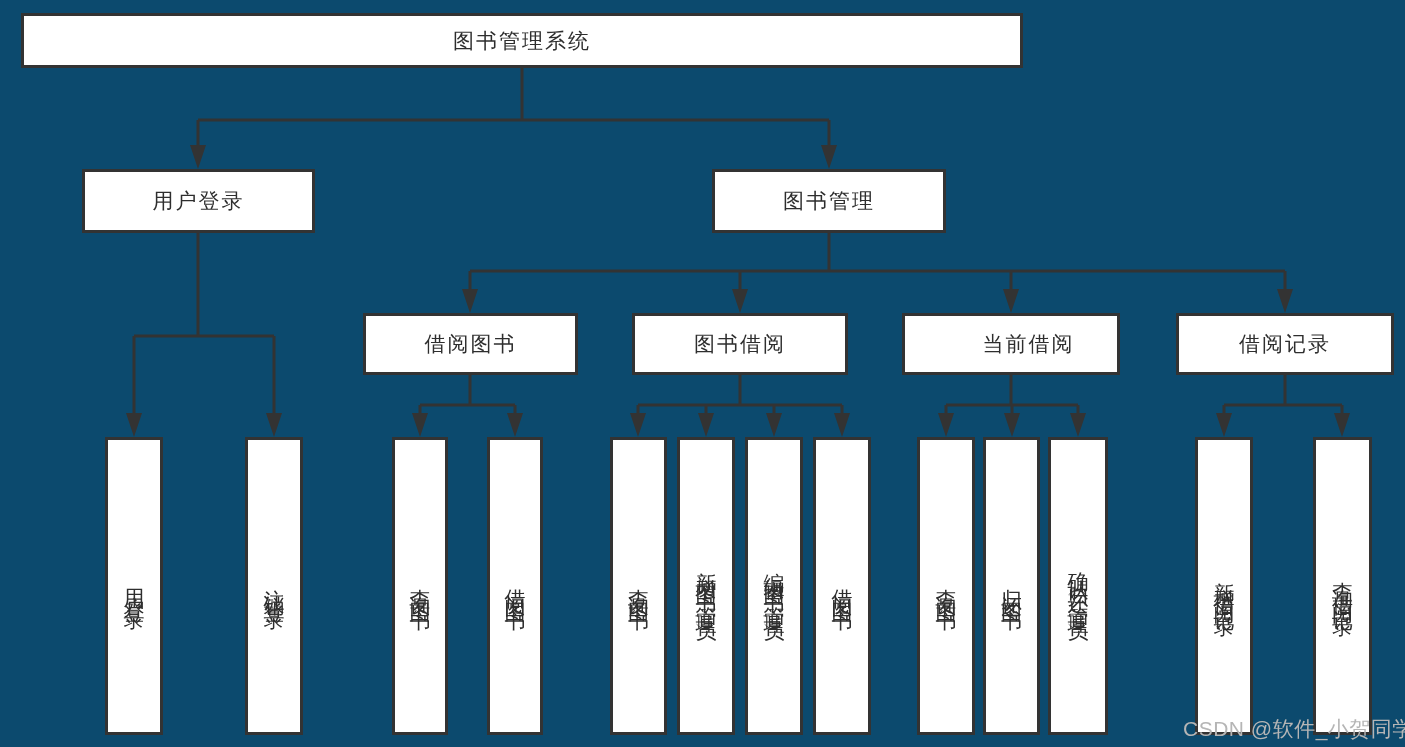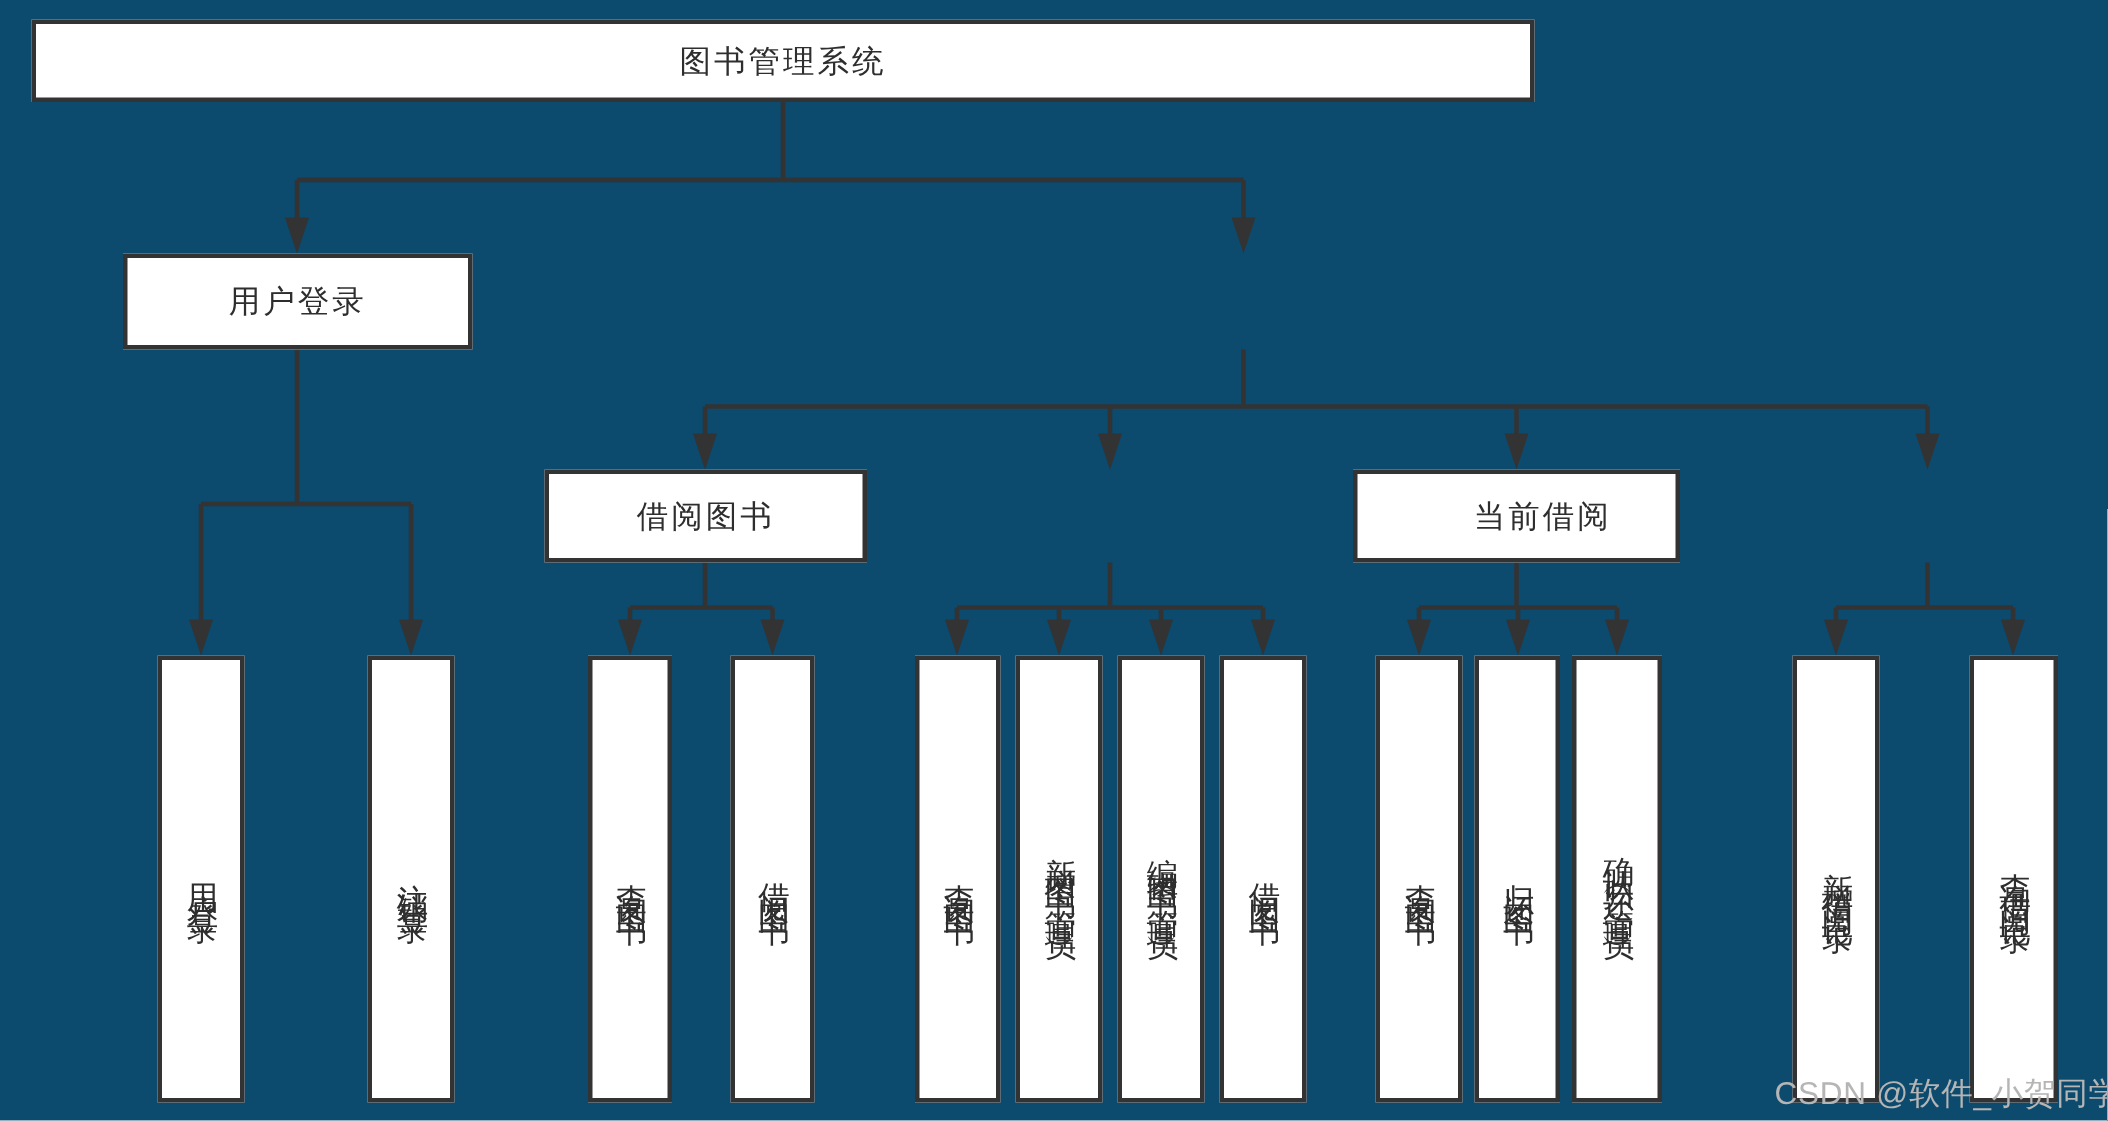--- a/index.html
+++ b/index.html
@@ -90,23 +90,26 @@
       <polygon points="1012,437 1004,413 1020,413"></polygon>
       <polygon points="1078,437 1070,413 1086,413"></polygon>
       <polygon points="1224,437 1216,413 1232,413"></polygon>
       <polygon points="1342,437 1334,413 1350,413"></polygon>
     </g>
   </svg>
 
   <div class="node" style="left:21px; top:13px; width:1002px; height:55px;">图书管理系统</div>
 
   <div class="node" style="left:82px; top:169px; width:233px; height:64px;">用户登录</div>
+  <div class="node" style="left:712px; top:169px; width:234px; height:64px;">图书管理</div>
 
   <div class="node" style="left:363px; top:313px; width:215px; height:62px;">借阅图书</div>
+  <div class="node" style="left:632px; top:313px; width:216px; height:62px;">图书借阅</div>
   <div class="node" style="left:902px; top:313px; width:218px; height:62px;padding-left:35px;">当前借阅</div>
+  <div class="node" style="left:1176px; top:313px; width:218px; height:62px;">借阅记录</div>
 
   <div class="node leaf" style="left:105px; top:437px; width:58px; height:298px;">用户登录</div>
   <div class="node leaf" style="left:245px; top:437px; width:58px; height:298px;">注销登录</div>
 
   <div class="node leaf" style="left:392px; top:437px; width:56px; height:298px;">查询图书</div>
   <div class="node leaf" style="left:487px; top:437px; width:56px; height:298px;">借阅图书</div>
 
   <div class="node leaf" style="left:610px; top:437px; width:57px; height:298px;">查询图书</div>
   <div class="node leaf" style="left:677px; top:437px; width:58px; height:298px;">新增图书（管理员）</div>
   <div class="node leaf" style="left:745px; top:437px; width:58px; height:298px;">编辑图书（管理员）</div>

